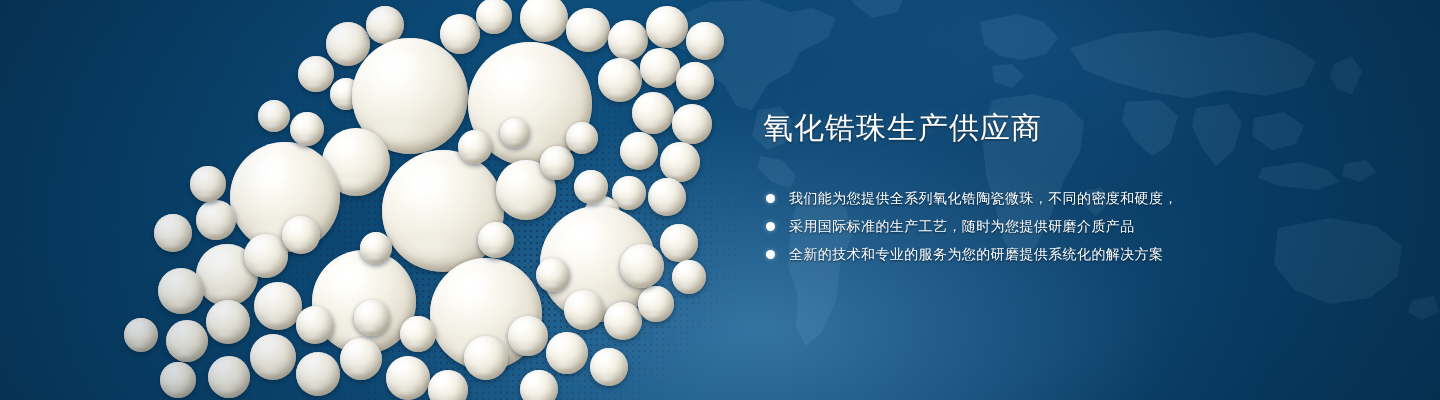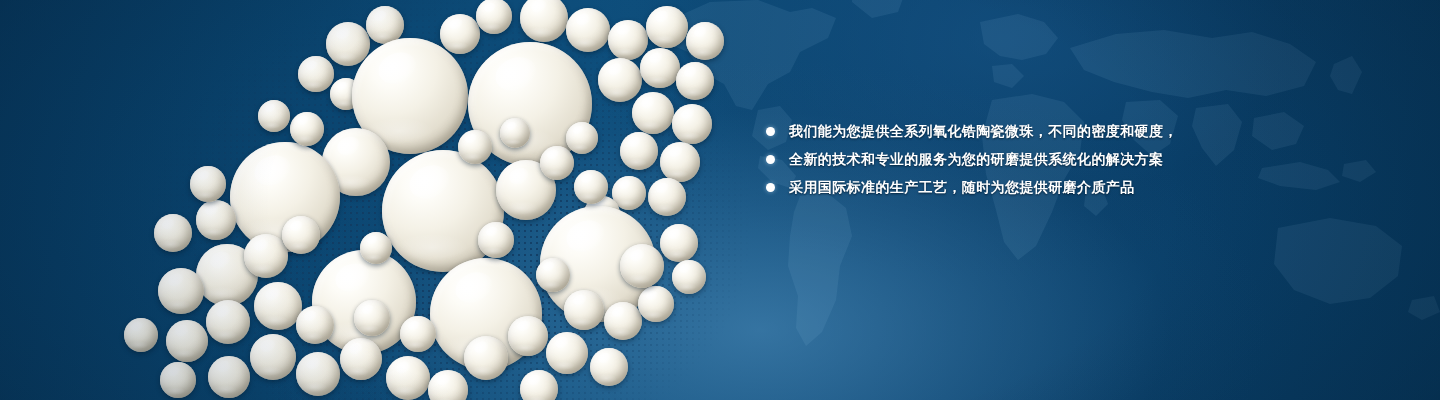--- a/index.html
+++ b/index.html
@@ -106,23 +106,22 @@
   #title {
     font-size:30px;
     line-height:40px;
     color:#ffffff;
     letter-spacing:1px;
     font-weight:400;
     text-shadow:0 1px 3px rgba(2,22,40,.75), 0 0 10px rgba(140,190,225,.25);
     white-space:nowrap;
   }
   #bullets {
-    margin-top:11px;
+    margin-top:38px;
     list-style:none;
-    font-weight:bold;
   }
   .bullet-row {
     position:relative;
     padding-left:26px;
     margin-bottom:4px;
   }
   .bullet-dot {
     position:absolute;
     left:3px; top:8px;
     width:9px; height:9px;
@@ -265,30 +264,31 @@
     <div class="bead" style="left:566px;top:122px;width:32px;height:32px;"></div>
     <div class="bead" style="left:574px;top:170px;width:34px;height:34px;"></div>
     <div class="bead" style="left:536px;top:258px;width:34px;height:34px;"></div>
     <div class="bead" style="left:478px;top:222px;width:36px;height:36px;"></div>
     <div class="bead" style="left:360px;top:232px;width:32px;height:32px;"></div>
   </div>
 
   <div class="bg-vignette"></div>
 
   <div id="copy">
+    <div id="title">氧化锆珠生产供应商</div>
 
     <ul id="bullets">
       <li class="bullet-row">
         <span class="bullet-dot"></span>
         <span class="bullet-text">我们能为您提供全系列氧化锆陶瓷微珠，不同的密度和硬度，</span>
       </li>
       <li class="bullet-row">
         <span class="bullet-dot"></span>
-        <span class="bullet-text">全新的技术和专业的服务为您的研磨提供系统化的解决方案</span>
+        <span class="bullet-text">采用国际标准的生产工艺，随时为您提供研磨介质产品</span>
       </li>
       <li class="bullet-row">
         <span class="bullet-dot"></span>
-        <span class="bullet-text">采用国际标准的生产工艺，随时为您提供研磨介质产品</span>
+        <span class="bullet-text">全新的技术和专业的服务为您的研磨提供系统化的解决方案</span>
       </li>
     </ul>
   </div>
 
 </div>
 
 </body></html>

